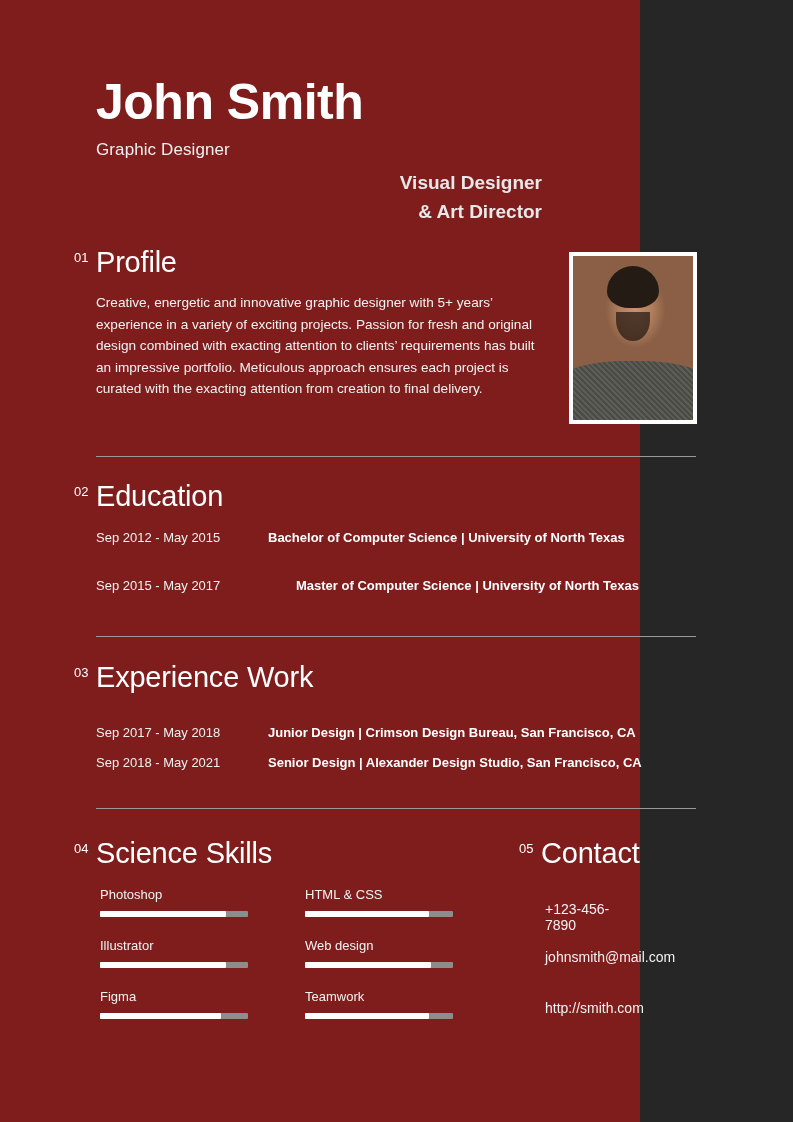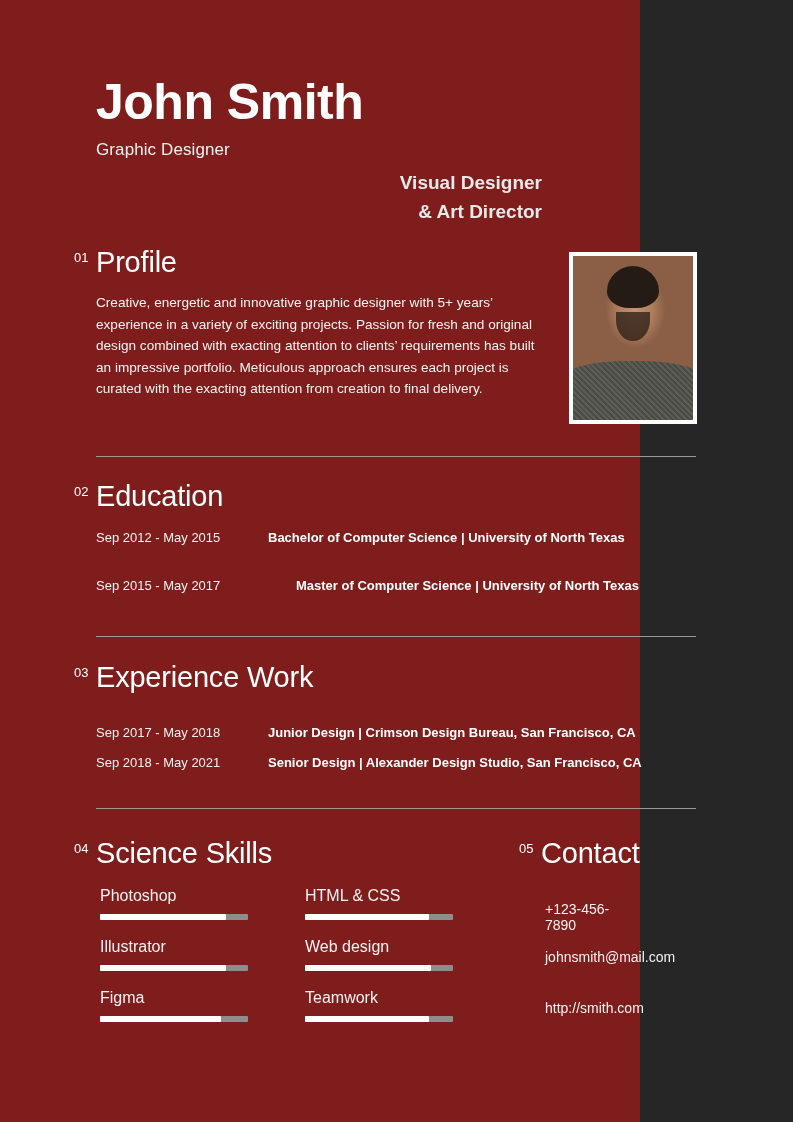--- a/index.html
+++ b/index.html
@@ -144,21 +144,21 @@
   #exp-0 { left:96px; top:707px;margin-top:18px; }
   #exp-1 { left:96px; top:755px; }
 
   
   #sec-skills { left:74px; top:837px; }
   .skill {
     position:absolute;
     width:148px;
   }
   .skill .label {
-    font-size:16px;
+    font-size:13px;
     color:#f2f2f2;
     margin-bottom:9px;
   }
   .bar-track {
     width:148px; height:6px;
     background:#8d8d8d;
     border-radius:1px;
     position:relative;
   }
   .bar-fill {

